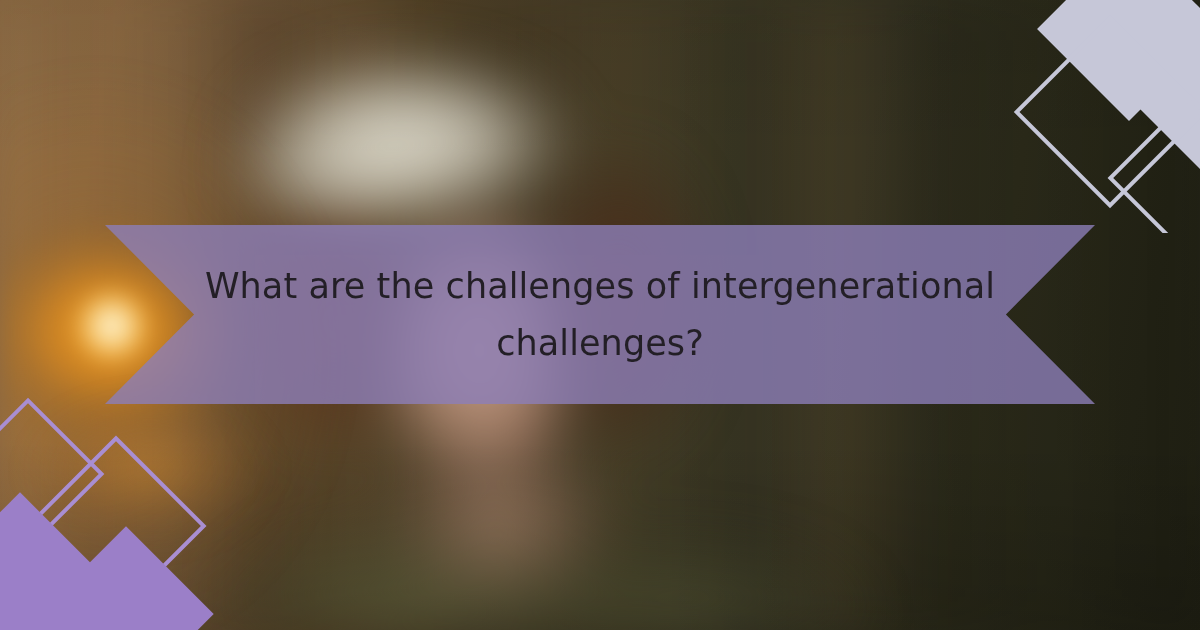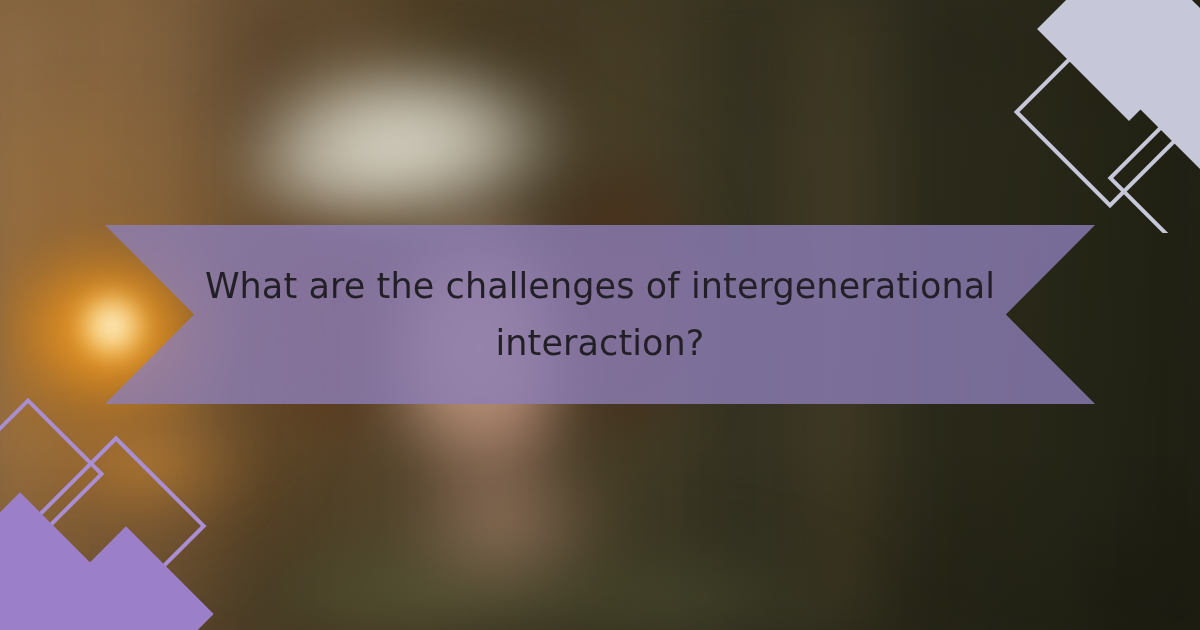--- a/index.html
+++ b/index.html
@@ -242,17 +242,17 @@
     </g>
     <g>
       <rect x="66" y="160" width="124" height="124" transform="rotate(45 128 222)" fill="#9b7fc8"></rect>
     </g>
   </svg>
 
   <div class="banner">
     <div class="banner-shape"></div>
     <div class="banner-text">
       <span class="tline">What are the challenges of intergenerational</span>
-      <span class="tline">interaction?</span>
+      <span class="tline">challenges?</span>
     </div>
   </div>
 
 </div>
 
 </body></html>

